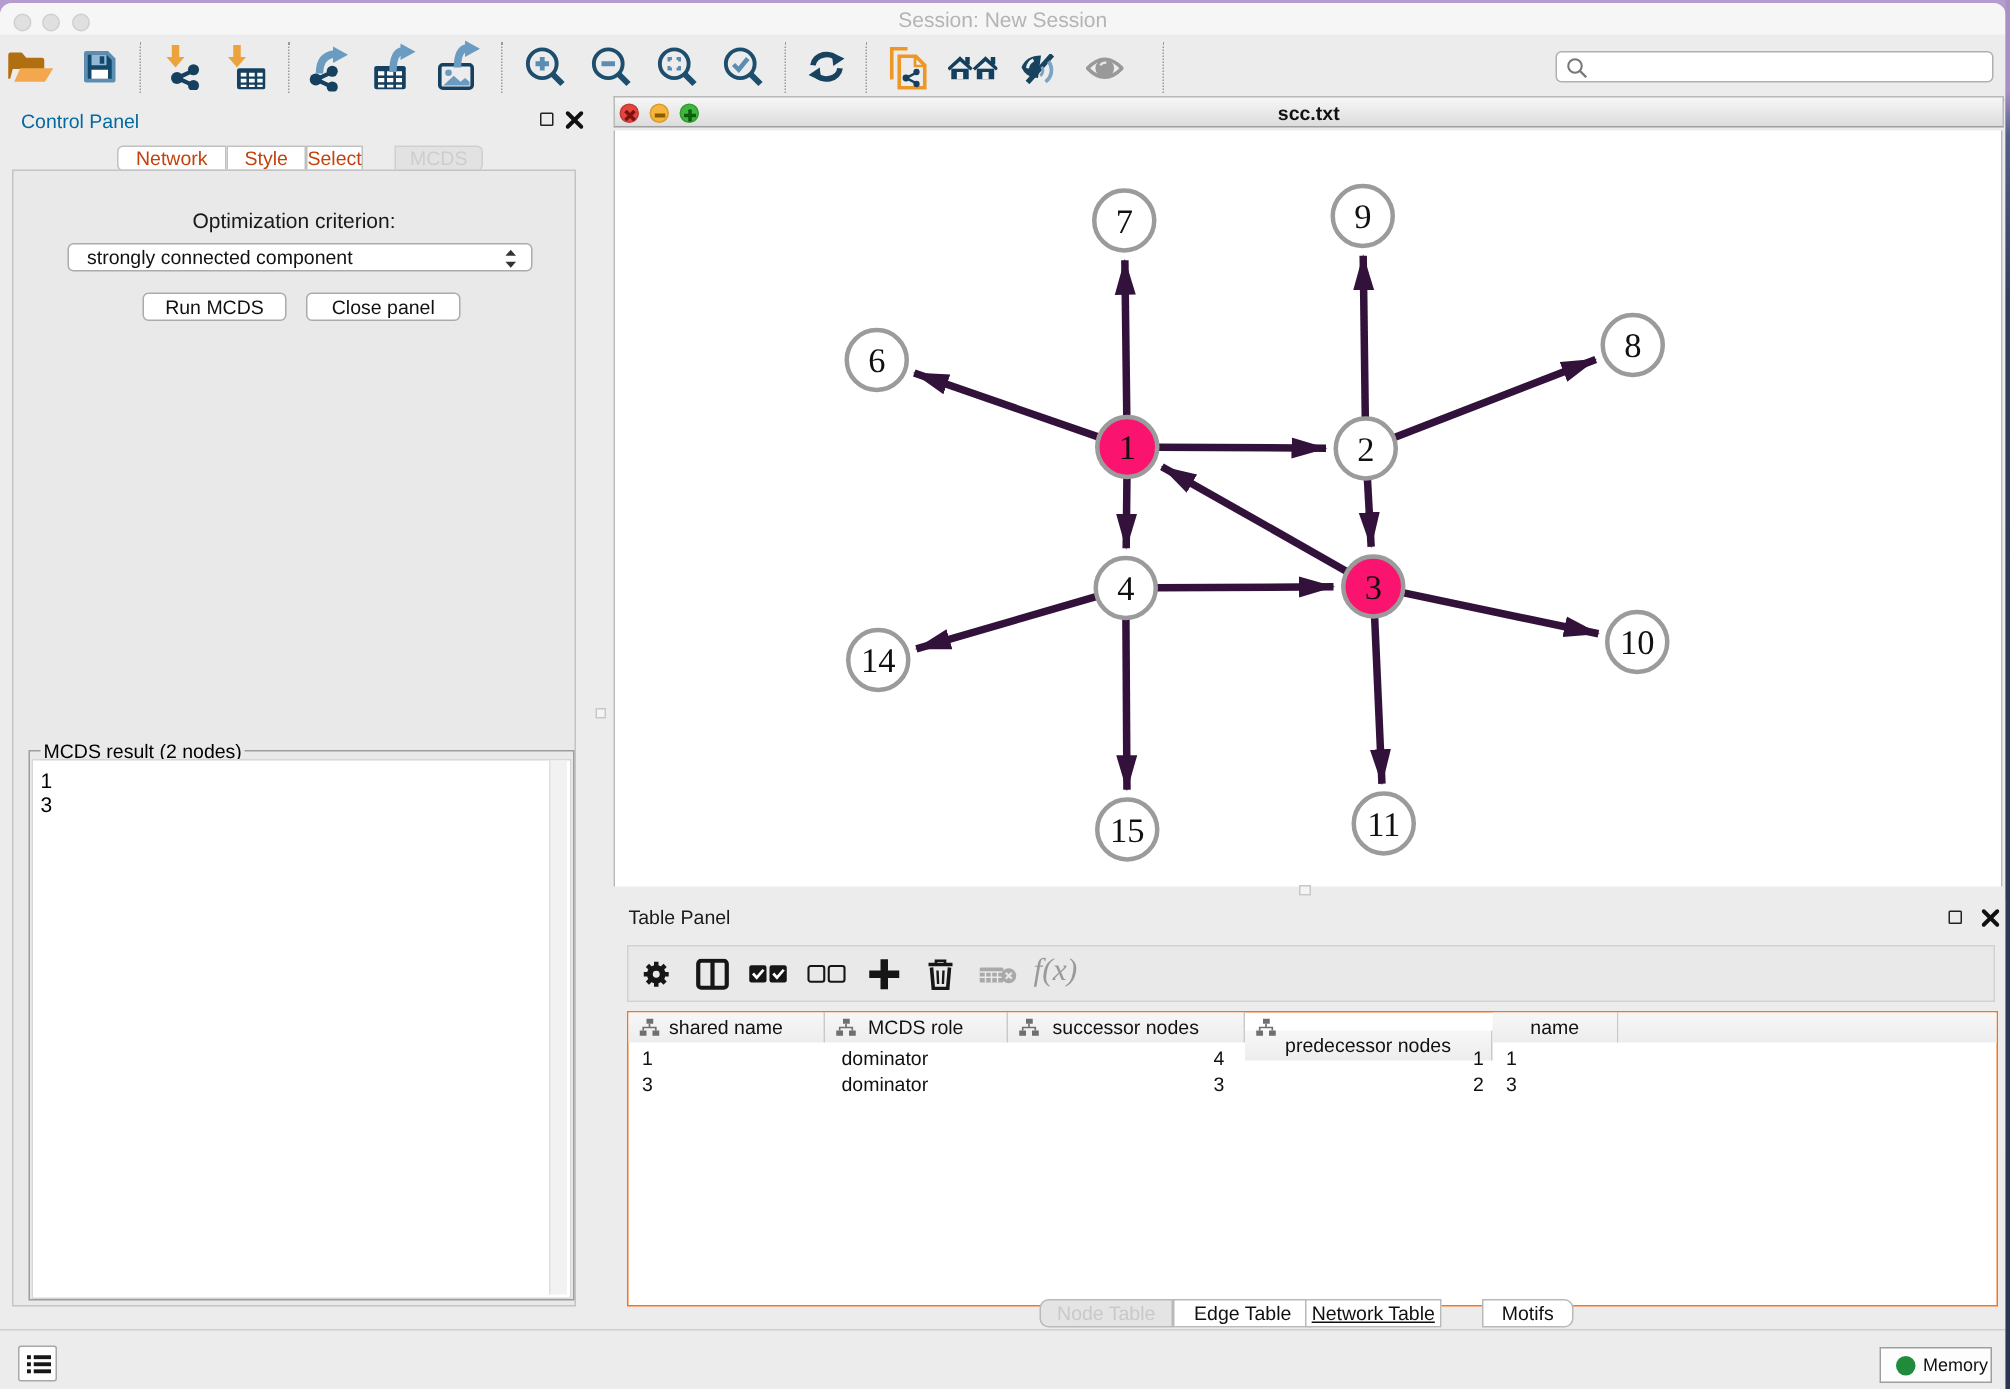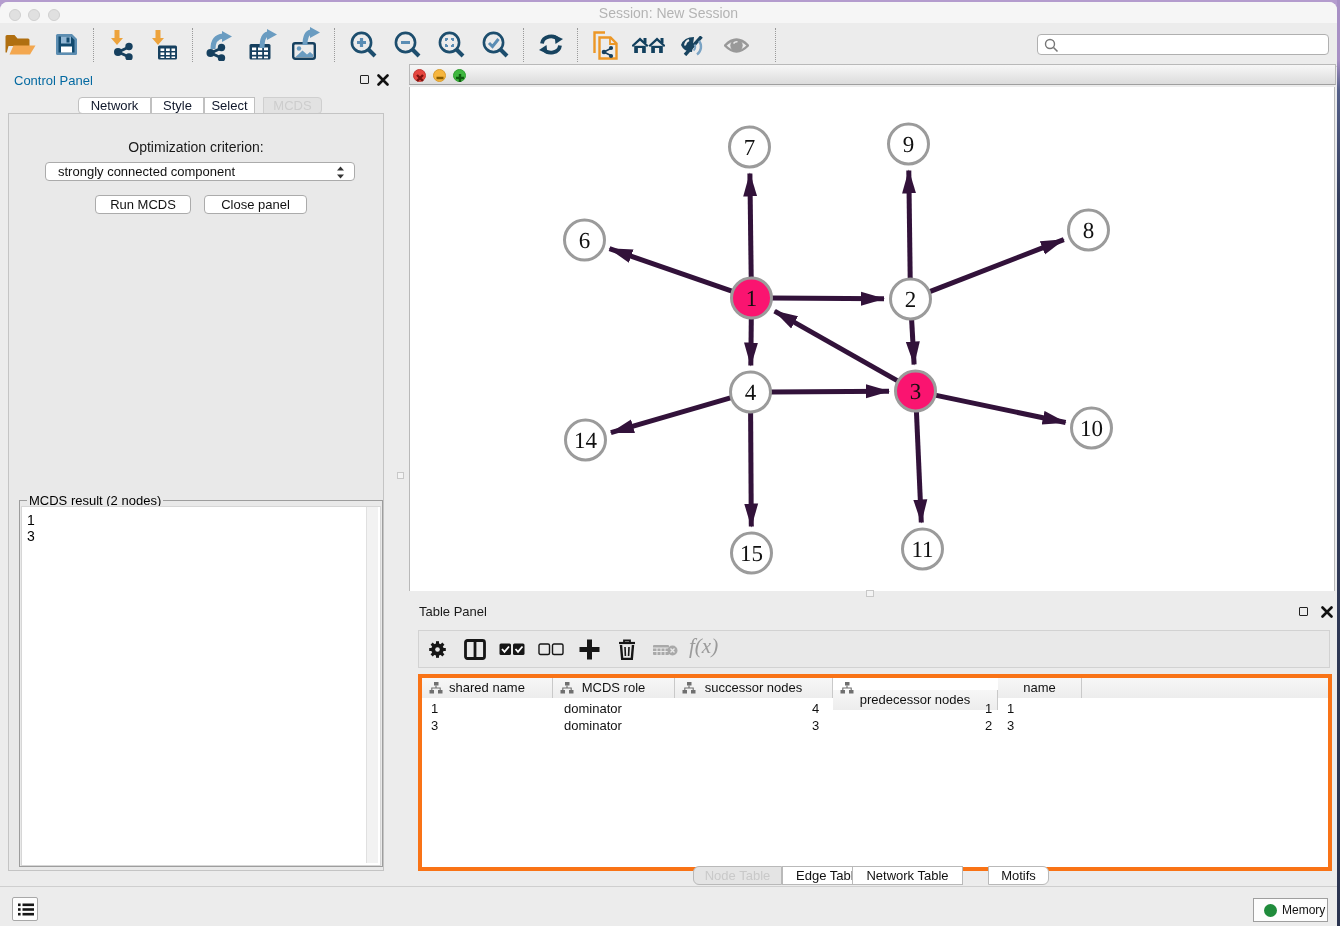--- a/index.html
+++ b/index.html
@@ -8,21 +8,21 @@
 #titlebar{position:absolute;left:0;top:0;width:100%;height:22px;background:#f6f6f6;}
 .tl{position:absolute;top:7px;width:12px;height:12px;border-radius:50%;background:#e0e0e0;border:1px solid #cfcfcf;}
 #title{position:absolute;top:3px;width:100%;text-align:center;color:#b4b4b4;font-size:14px;}
 #toolbar{position:absolute;left:0;top:21px;width:100%;height:44px;background:#ececec;border-bottom:1px solid #d0d0d0;}
 .sep{position:absolute;top:5px;height:34px;width:0;border-left:1px dotted #9a9a9a;}
 .ticon{position:absolute;top:29px;}
 #search{position:absolute;left:1037px;top:11px;width:292px;height:21px;background:#fff;border:1px solid #b0b0b0;border-radius:4px;}
 
 #cpanel{position:absolute;left:0;top:64px;width:392px;height:820px;background:#ececec;}
 #cphead{position:absolute;left:14px;top:7px;font-size:13px;color:#0369a1;}
-.tab{position:absolute;top:31px;height:17px;background:#fff;border:1px solid #c0c0c0;font-size:13px;text-align:center;color:#0f172a;line-height:16px;}
+.tab{position:absolute;top:31px;height:17px;background:#fff;border:1px solid #c0c0c0;font-size:13px;text-align:center;color:#c2410c;line-height:16px;}
 #cpbody{position:absolute;left:8px;top:47px;width:376px;height:758px;background:#e9e9e9;border:1px solid #c4c4c4;}
 #optlabel{position:absolute;top:25px;width:100%;text-align:center;font-size:14px;color:#1a1a1a;}
 #selectbox{position:absolute;left:36px;top:48px;width:310px;height:19px;background:#fff;border:1px solid #ababab;border-radius:4px;font-size:13px;line-height:17px;padding-left:12px;color:#111;}
 .btn{position:absolute;top:81px;height:19px;background:#fff;border:1px solid #ababab;border-radius:4px;font-size:13px;text-align:center;line-height:17px;color:#111;}
 #grpbox{position:absolute;left:10px;top:386px;width:364px;height:367px;border:1px solid #9d9d9d;}
 #grplegend{position:absolute;left:7px;top:-8px;background:#e9e9e9;font-size:13px;padding:0 2px;color:#000000;}
 #grpwhite{position:absolute;left:1px;top:5px;width:360px;height:360px;background:#fff;border:1px solid #d6d6d6;}
 #grpscroll{position:absolute;right:2px;top:0;width:12px;height:356px;background:#f2f2f2;border-left:1px solid #e0e0e0;}
 
 #vdiv{position:absolute;left:392px;top:64px;width:12px;height:820px;background:#ececec;}
@@ -31,21 +31,21 @@
 #netview{position:absolute;left:404px;top:60px;width:932px;height:540px;background:#ececec;}
 #netbar{position:absolute;left:5px;top:2px;right:0;height:21px;background:linear-gradient(#f7f7f7,#dcdcdc);border:1px solid #b9b9b9;border-bottom:1px solid #9f9f9f;}
 #nettitle{position:absolute;top:3px;width:100%;text-align:center;font-size:13px;font-weight:bold;color:#111;}
 .mac{position:absolute;top:4px;width:13px;height:13px;border-radius:50%;}
 #netcanvas{position:absolute;left:5px;top:25px;width:926px;height:504px;background:#fff;border-left:1px solid #b9b9b9;border-right:1px solid #b9b9b9;}
 #hgrip{position:absolute;left:462px;top:528px;width:8px;height:7px;background:#f4f4f4;border:1px solid #c8c8c8;}
 
 #tpanel{position:absolute;left:404px;top:598px;width:936px;height:286px;background:#ececec;}
 #tphead{position:absolute;left:15px;top:4px;font-size:13px;color:#1a1a1a;}
 #ttoolbar{position:absolute;left:14px;top:30px;right:10px;height:38px;background:#e9e9e9;border:1px solid #d2d2d2;padding-left:12px;}
-#ttable{position:absolute;left:14px;top:74px;width:914px;height:197px;background:#fff;border:4px solid #f97316;}
+#ttable{position:absolute;left:14px;top:74px;width:914px;height:197px;background:#fff;border:1px solid #f97316;}
 .thi{position:absolute;top:4px;z-index:2;}
 .th{position:absolute;top:0;height:20px;border-right:1px solid #c9c9c9;background:linear-gradient(#f7f7f7,#ededed);font-size:13px;text-align:center;line-height:20px;color:#111;}
 .td{position:absolute;font-size:13px;color:#111;height:17px;line-height:17px;}
 .btab{position:absolute;top:266px;height:19px;border:1px solid #b9b9b9;background:#fff;font-size:13px;text-align:center;line-height:17px;color:#111;}
 
 #statusbar{position:absolute;left:0;top:884px;width:1337px;height:40px;background:#ececec;border-top:1px solid #cfcfcf;}
 #listbtn{position:absolute;left:12px;top:10px;width:26px;height:24px;background:#fdfdfd;border:1px solid #a8a8a8;border-radius:2px;}
 #membtn{position:absolute;right:9px;top:11px;width:75px;height:24px;background:#fdfdfd;border:1px solid #9f9f9f;font-size:12px;color:#111;line-height:22px;white-space:nowrap;}
 #redge{position:absolute;right:0;top:0;width:3px;height:926px;background:linear-gradient(#a890c5 0px,#a890c5 60px,#55608a 90px,#333d5c 200px,#2b3450 926px);}
 </style></head>
@@ -224,21 +224,21 @@
   </div>
 
   <div id="cpanel">
     <div id="cphead">Control Panel</div>
     <div style="position:absolute;left:360px;top:9px;width:9px;height:9px;border:1.6px solid #222;border-radius:1px;"></div>
     <svg style="position:absolute;left:377px;top:8px" width="12" height="12" viewBox="0 0 12 12">
         <path d="M1.5,1.5 L10.5,10.5 M10.5,1.5 L1.5,10.5" stroke="#111" stroke-width="2.6" stroke-linecap="round"></path>
       </svg>
     <div class="tab" style="left:78px;width:73px;border-radius:4px 0 0 4px;">Network</div>
     <div class="tab" style="left:151px;width:53px;">Style</div>
-    <div class="tab" style="left:204px;width:51px;">Select</div>
+    <div class="tab" style="left:204px;width:38px;">Select</div>
     <div class="tab" style="left:263px;width:59px;background:#e2e2e2;color:#cdcdcd;border-color:#cfcfcf;border-radius:0 4px 4px 0;">MCDS</div>
     <div id="cpbody">
       <div id="selectbox">strongly connected component
       <svg style="position:absolute;right:8px;top:2px" width="11" height="15" viewBox="0 0 11 15">
         <path d="M2,5.5 L5.5,1.5 L9,5.5 Z" fill="#333"></path>
         <path d="M2,9.5 L5.5,13.5 L9,9.5 Z" fill="#333"></path>
       </svg>
     </div>
       <div id="optlabel">Optimization criterion:</div>
       <div class="btn" style="left:86px;width:96px;">Run MCDS</div>
@@ -259,20 +259,21 @@
     <div id="netbar">
       <div class="mac" style="left:3px;background:#e6453e;border:1px solid #c43a34;"><svg width="12" height="12" viewBox="0 0 12 12">
             <path d="M3,3 L9,9 M9,3 L3,9" stroke="#7b1310" stroke-width="2.4"></path>
           </svg></div>
       <div class="mac" style="left:23px;background:#f6b53d;border:1px solid #d99c2e;"><svg width="12" height="12" viewBox="0 0 12 12">
             <path d="M2.5,6 H9.5" stroke="#8a5d00" stroke-width="2.6"></path>
           </svg></div>
       <div class="mac" style="left:43px;background:#3fb73f;border:1px solid #2f9e31;"><svg width="12" height="12" viewBox="0 0 12 12">
             <path d="M6,2 V10 M2,6 H10" stroke="#0e5d10" stroke-width="2.4"></path>
           </svg></div>
+      <div id="nettitle">scc.txt</div>
     </div>
     <div id="netcanvas">
       <svg width="926" height="504" viewBox="0 0 926 504" text-rendering="geometricPrecision">
           <g transform="translate(0.5,0)">
         <g stroke="#32123a" stroke-width="5" marker-end="url(#arr)">
           <line x1="340.7" y1="191.0" x2="339.4" y2="86.5"></line>
           <line x1="322.1" y1="204.4" x2="199.0" y2="161.7"></line>
           <line x1="361.0" y1="211.1" x2="473.5" y2="211.8"></line>
           <line x1="340.8" y1="231.0" x2="340.3" y2="278.5"></line>
           <line x1="499.7" y1="192.0" x2="498.3" y2="83.5"></line>
@@ -429,21 +430,21 @@
       <div class="td" style="left:563px;top:22px;">1</div>
       <div class="td" style="left:585px;top:22px;">1</div>
       <div class="td" style="left:9px;top:39px;">3</div>
       <div class="td" style="left:142px;top:39px;">dominator</div>
       <div class="td" style="left:390px;top:39px;">3</div>
       <div class="td" style="left:563px;top:39px;">2</div>
       <div class="td" style="left:585px;top:39px;">3</div>
     </div>
     <div class="btab" style="left:289px;width:89px;background:#e4e4e4;color:#c9c9c9;border-radius:6px 0 0 6px;">Node Table</div>
     <div class="btab" style="left:378px;width:93px;">Edge Table</div>
-    <div class="btab" style="left:448px;width:111px;">Network Table</div>
+    <div class="btab" style="left:466px;width:91px;text-decoration:underline;">Network Table</div>
     <div class="btab" style="left:584px;width:61px;border-radius:0 6px 6px 0;">Motifs</div>
   </div>
 
   <div id="statusbar">
     <div id="listbtn">
         <svg style="position:absolute;left:5px;top:5px" width="16" height="13" viewBox="0 0 16 13">
       <g fill="#161616">
             <rect x="0" y="0.5" width="2.6" height="2.6"></rect>
             <rect x="0" y="5.2" width="2.6" height="2.6"></rect>
             <rect x="0" y="9.9" width="2.6" height="2.6"></rect>

